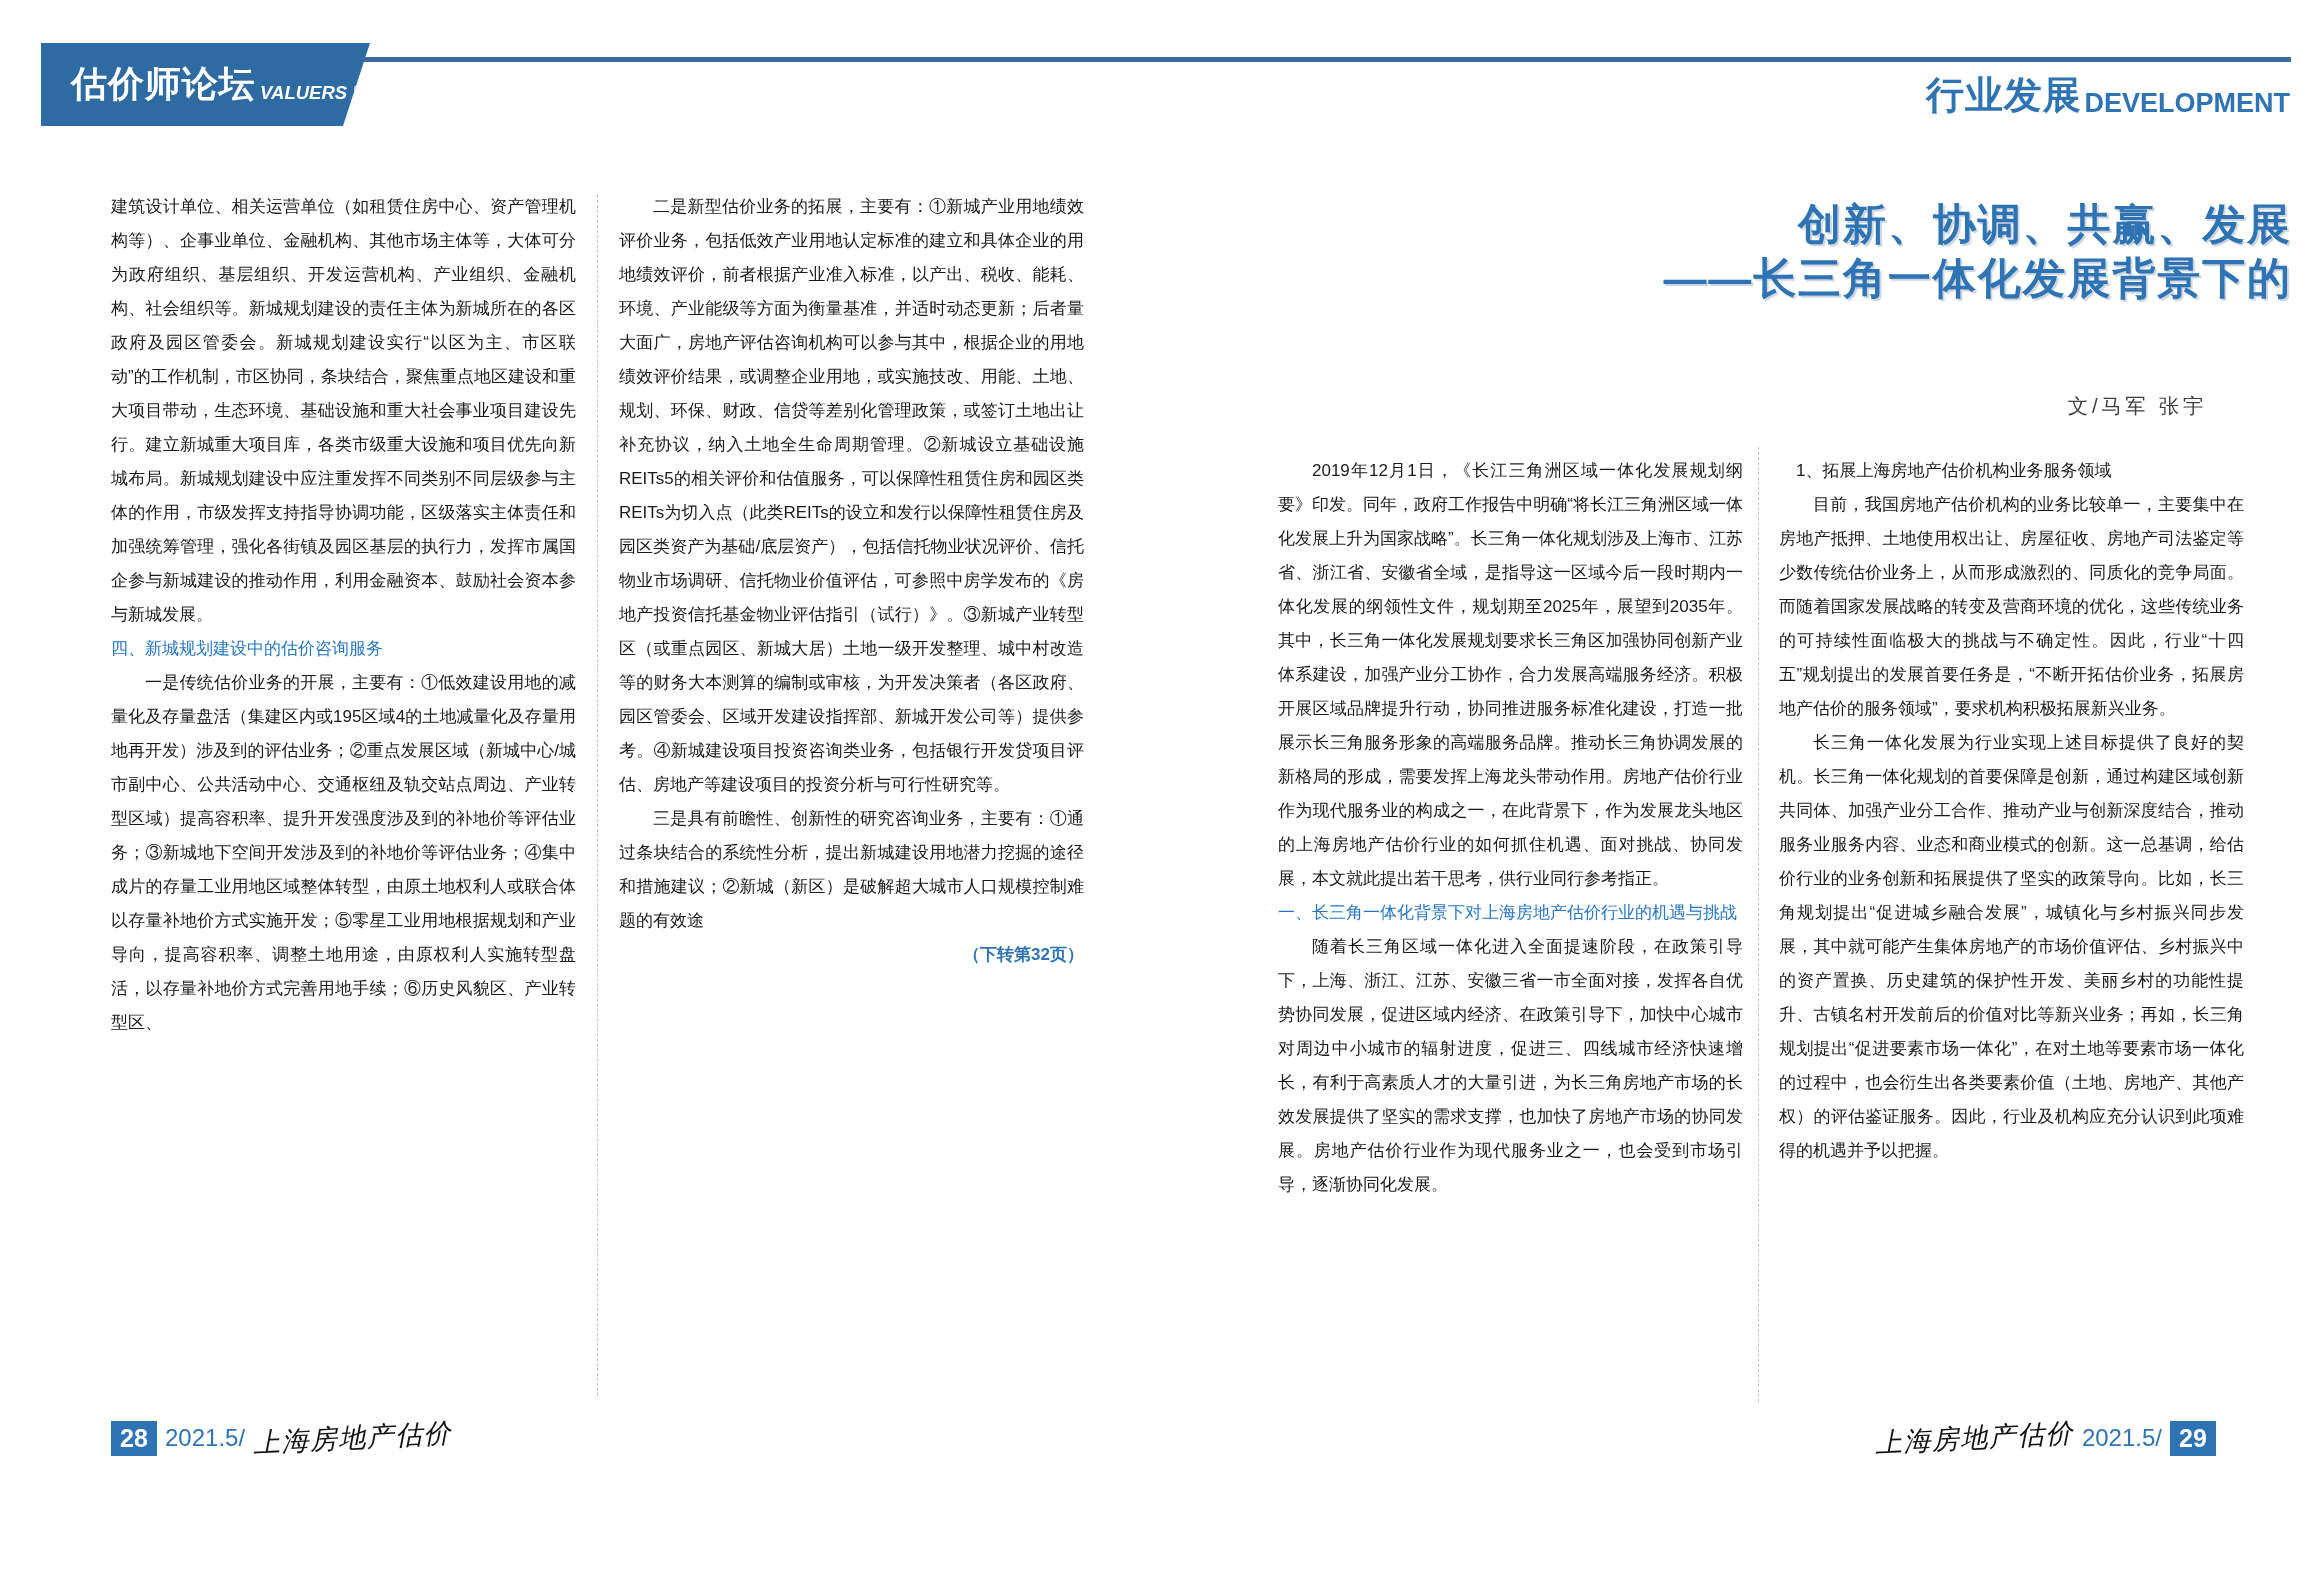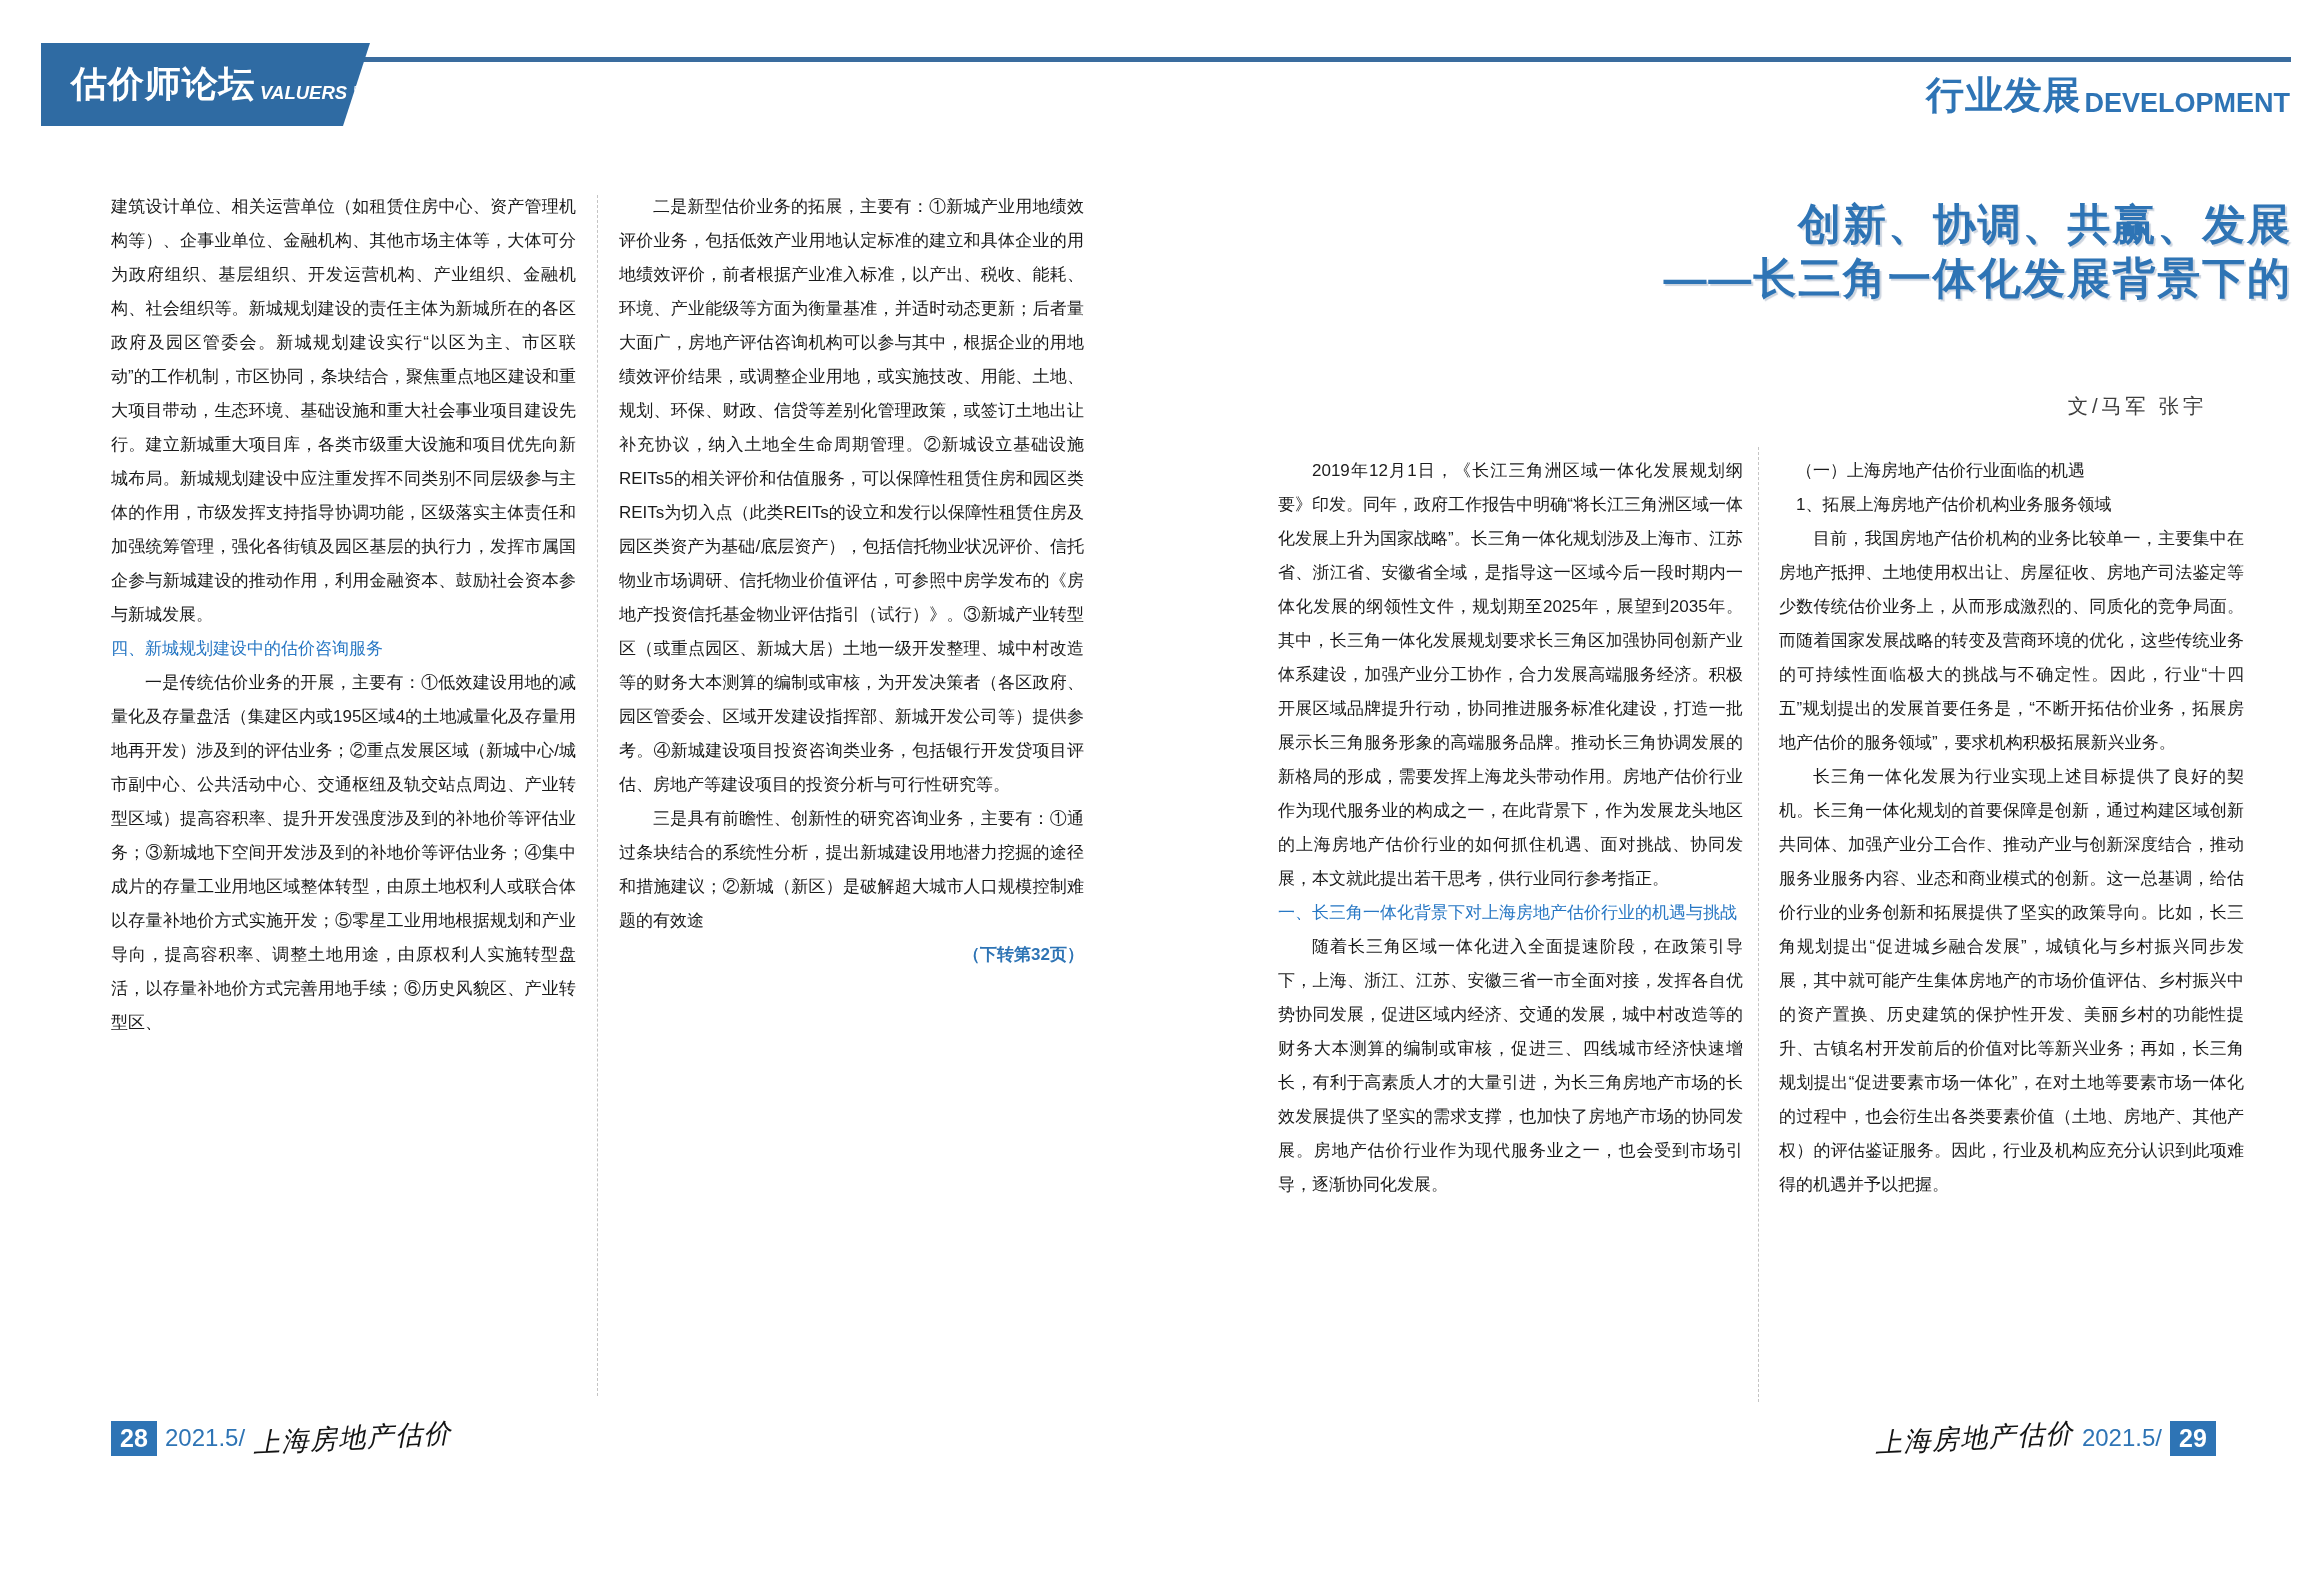--- a/index.html
+++ b/index.html
@@ -92,25 +92,24 @@
   <div id="divider-left" class="divider"></div>
   <div id="lcol2" class="col">
       <p class="para body">二是新型估价业务的拓展，主要有：①新城产业用地绩效评价业务，包括低效产业用地认定标准的建立和具体企业的用地绩效评价，前者根据产业准入标准，以产出、税收、能耗、环境、产业能级等方面为衡量基准，并适时动态更新；后者量大面广，房地产评估咨询机构可以参与其中，根据企业的用地绩效评价结果，或调整企业用地，或实施技改、用能、土地、规划、环保、财政、信贷等差别化管理政策，或签订土地出让补充协议，纳入土地全生命周期管理。②新城设立基础设施REITs5的相关评价和估值服务，可以保障性租赁住房和园区类REITs为切入点（此类REITs的设立和发行以保障性租赁住房及园区类资产为基础/底层资产），包括信托物业状况评价、信托物业市场调研、信托物业价值评估，可参照中房学发布的《房地产投资信托基金物业评估指引（试行）》。③新城产业转型区（或重点园区、新城大居）土地一级开发整理、城中村改造等的财务大本测算的编制或审核，为开发决策者（各区政府、园区管委会、区域开发建设指挥部、新城开发公司等）提供参考。④新城建设项目投资咨询类业务，包括银行开发贷项目评估、房地产等建设项目的投资分析与可行性研究等。</p>
       <p class="para body">三是具有前瞻性、创新性的研究咨询业务，主要有：①通过条块结合的系统性分析，提出新城建设用地潜力挖掘的途径和措施建议；②新城（新区）是破解超大城市人口规模控制难题的有效途</p>
       <p class="para pagejump">（下转第32页）</p>
     </div>
 
   <div id="rcol1" class="col">
       <p class="para body">2019年12月1日，《长江三角洲区域一体化发展规划纲要》印发。同年，政府工作报告中明确“将长江三角洲区域一体化发展上升为国家战略”。长三角一体化规划涉及上海市、江苏省、浙江省、安徽省全域，是指导这一区域今后一段时期内一体化发展的纲领性文件，规划期至2025年，展望到2035年。其中，长三角一体化发展规划要求长三角区加强协同创新产业体系建设，加强产业分工协作，合力发展高端服务经济。积极开展区域品牌提升行动，协同推进服务标准化建设，打造一批展示长三角服务形象的高端服务品牌。推动长三角协调发展的新格局的形成，需要发挥上海龙头带动作用。房地产估价行业作为现代服务业的构成之一，在此背景下，作为发展龙头地区的上海房地产估价行业的如何抓住机遇、面对挑战、协同发展，本文就此提出若干思考，供行业同行参考指正。</p>
       <p class="para heading">一、长三角一体化背景下对上海房地产估价行业的机遇与挑战</p>
-      <p class="para body">随着长三角区域一体化进入全面提速阶段，在政策引导下，上海、浙江、江苏、安徽三省一市全面对接，发挥各自优势协同发展，促进区域内经济、交通的发展，城中村改造等的财务大本测算的编制或审核，促进三、四线城市经济快速增长，有利于高素质人才的大量引进，为长三角房地产市场的长效发展提供了坚实的需求支撑，也加快了房地产市场的协同发展。房地产估价行业作为现代服务业之一，也会受到市场引导，逐渐协同化发展。</p>
+      <p class="para body">随着长三角区域一体化进入全面提速阶段，在政策引导下，上海、浙江、江苏、安徽三省一市全面对接，发挥各自优势协同发展，促进区域内经济、在政策引导下，加快中心城市对周边中小城市的辐射进度，促进三、四线城市经济快速增长，有利于高素质人才的大量引进，为长三角房地产市场的长效发展提供了坚实的需求支撑，也加快了房地产市场的协同发展。房地产估价行业作为现代服务业之一，也会受到市场引导，逐渐协同化发展。</p>
     </div>
   <div id="divider-right" class="divider"></div>
   <div id="rcol2" class="col">
-      <p class="para sub">（一）上海房地产估价行业面临的机遇</p>
       <p class="para sub">1、拓展上海房地产估价机构业务服务领域</p>
       <p class="para body">目前，我国房地产估价机构的业务比较单一，主要集中在房地产抵押、土地使用权出让、房屋征收、房地产司法鉴定等少数传统估价业务上，从而形成激烈的、同质化的竞争局面。而随着国家发展战略的转变及营商环境的优化，这些传统业务的可持续性面临极大的挑战与不确定性。因此，行业“十四五”规划提出的发展首要任务是，“不断开拓估价业务，拓展房地产估价的服务领域”，要求机构积极拓展新兴业务。</p>
       <p class="para body">长三角一体化发展为行业实现上述目标提供了良好的契机。长三角一体化规划的首要保障是创新，通过构建区域创新共同体、加强产业分工合作、推动产业与创新深度结合，推动服务业服务内容、业态和商业模式的创新。这一总基调，给估价行业的业务创新和拓展提供了坚实的政策导向。比如，长三角规划提出“促进城乡融合发展”，城镇化与乡村振兴同步发展，其中就可能产生集体房地产的市场价值评估、乡村振兴中的资产置换、历史建筑的保护性开发、美丽乡村的功能性提升、古镇名村开发前后的价值对比等新兴业务；再如，长三角规划提出“促进要素市场一体化”，在对土地等要素市场一体化的过程中，也会衍生出各类要素价值（土地、房地产、其他产权）的评估鉴证服务。因此，行业及机构应充分认识到此项难得的机遇并予以把握。</p>
     </div>
 
   <div id="footer-left" class="footer">
     <span class="pagebox">28</span>
     <span class="issue">2021.5/</span>
     <span class="logo">上海房地产估价</span>
   </div>

